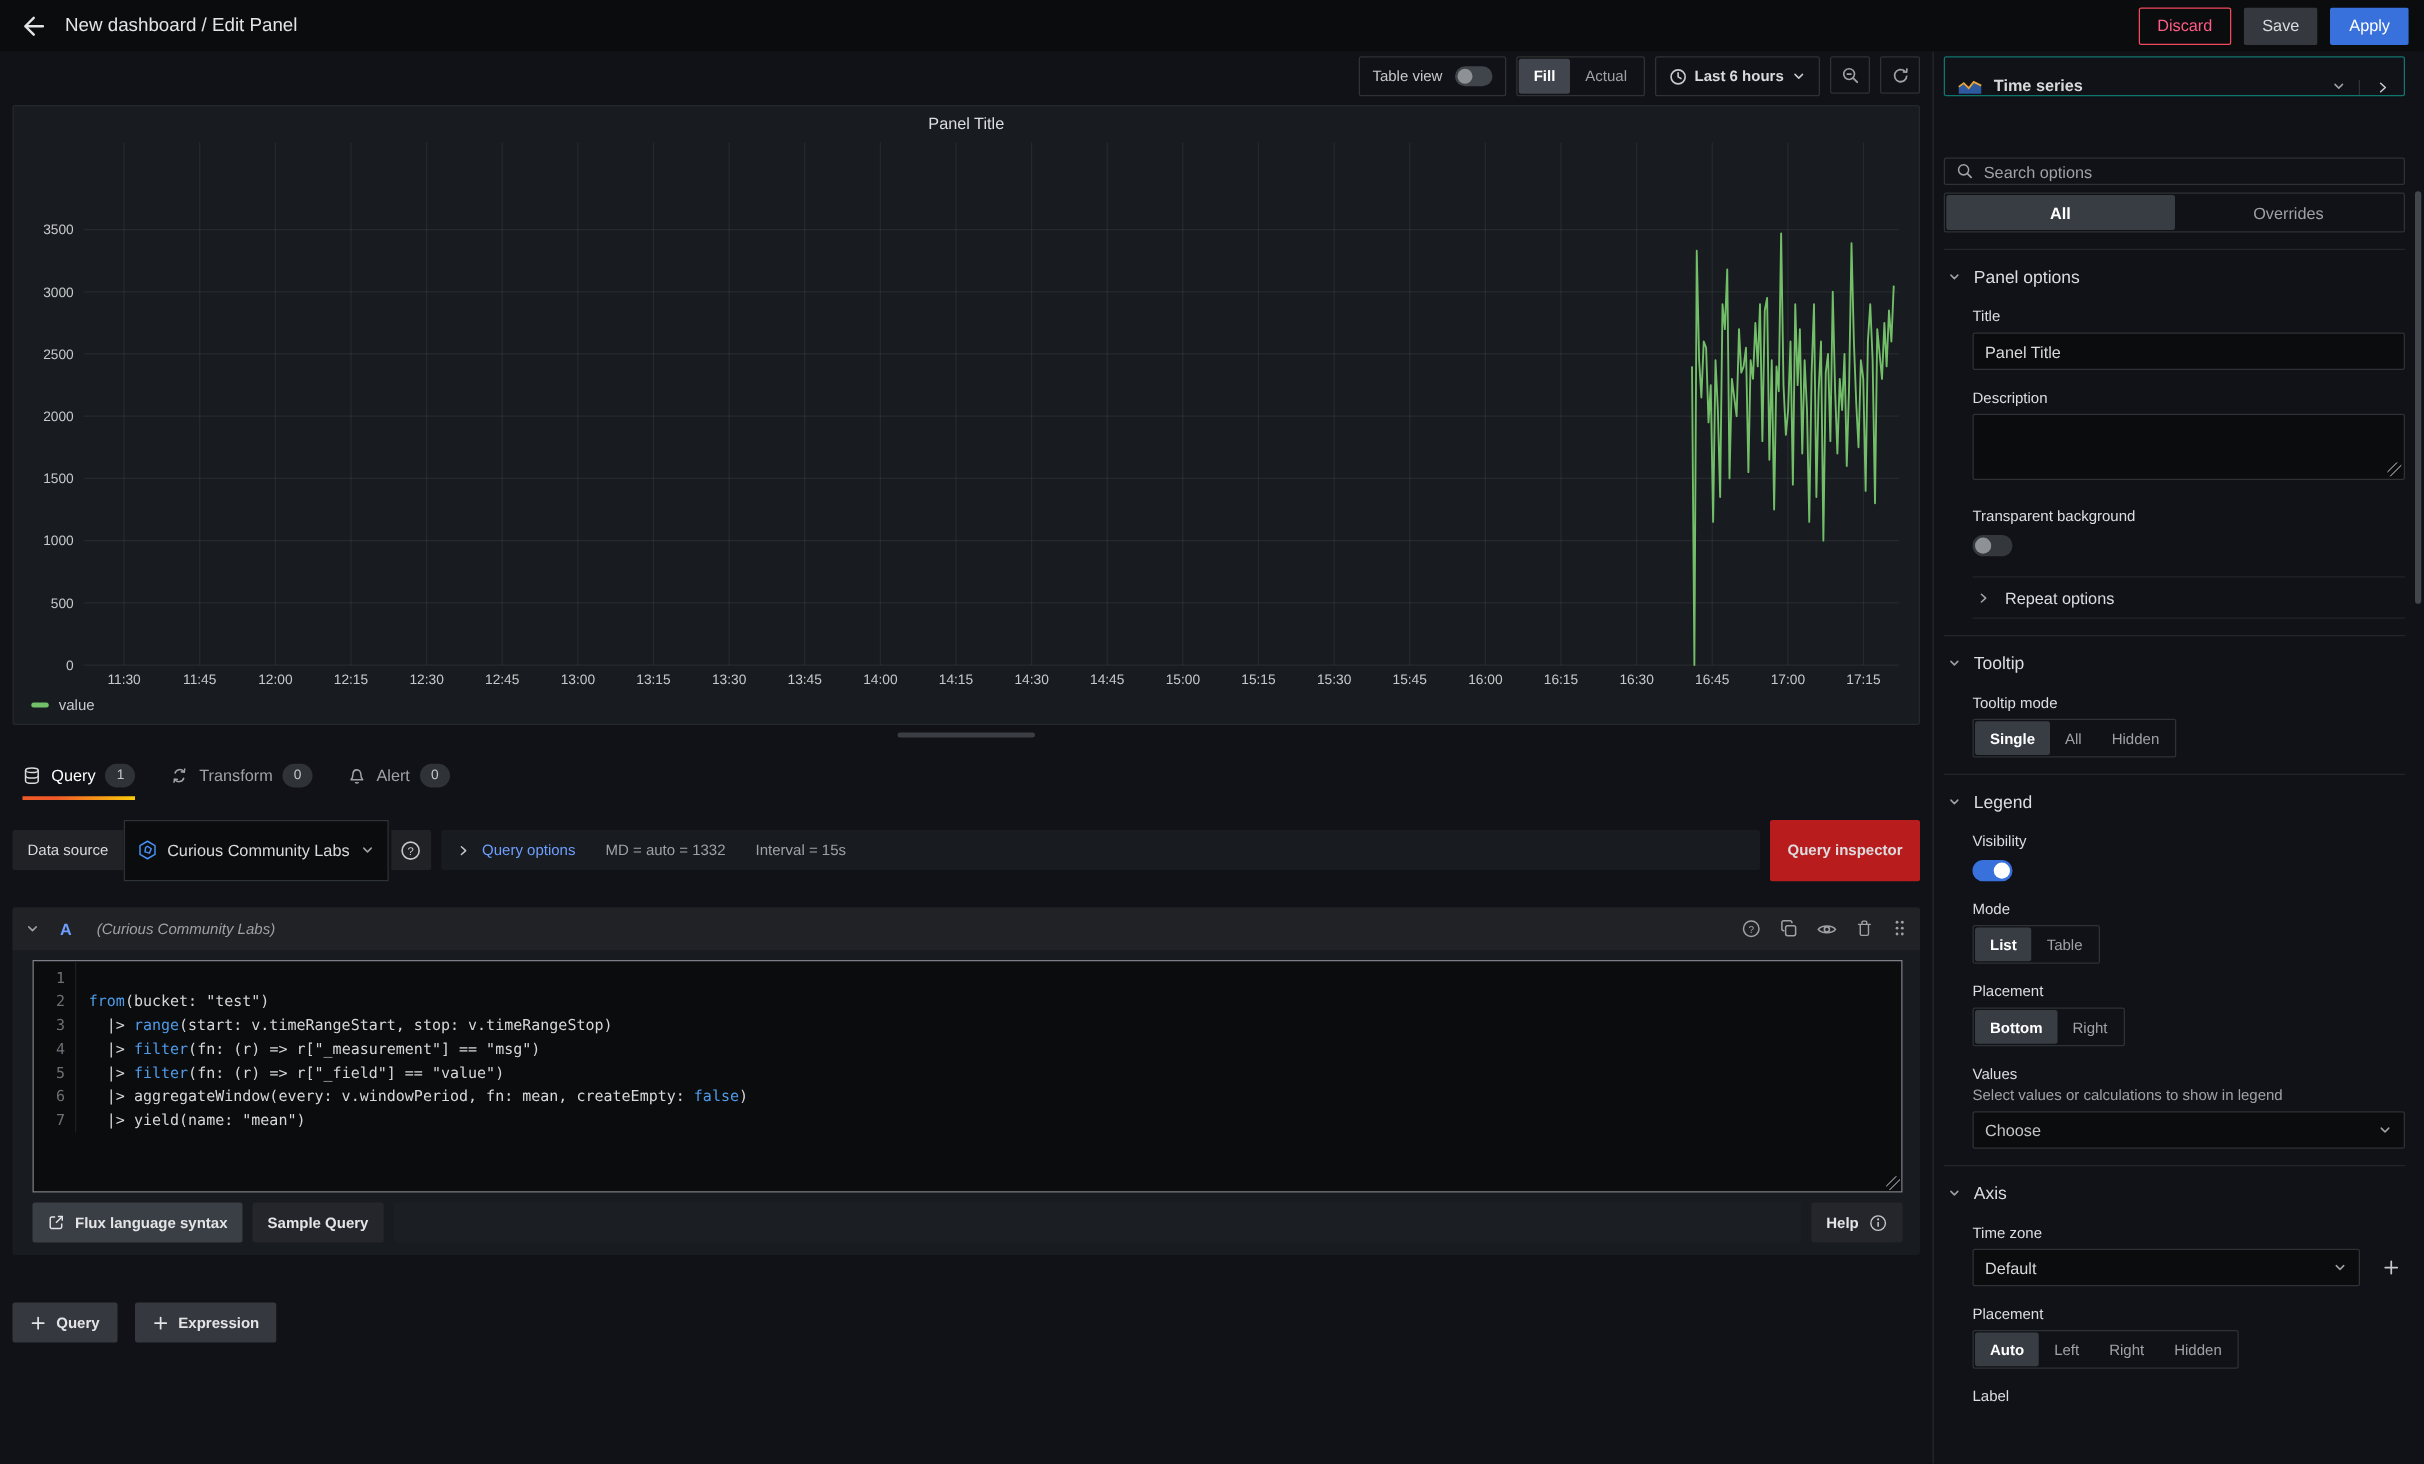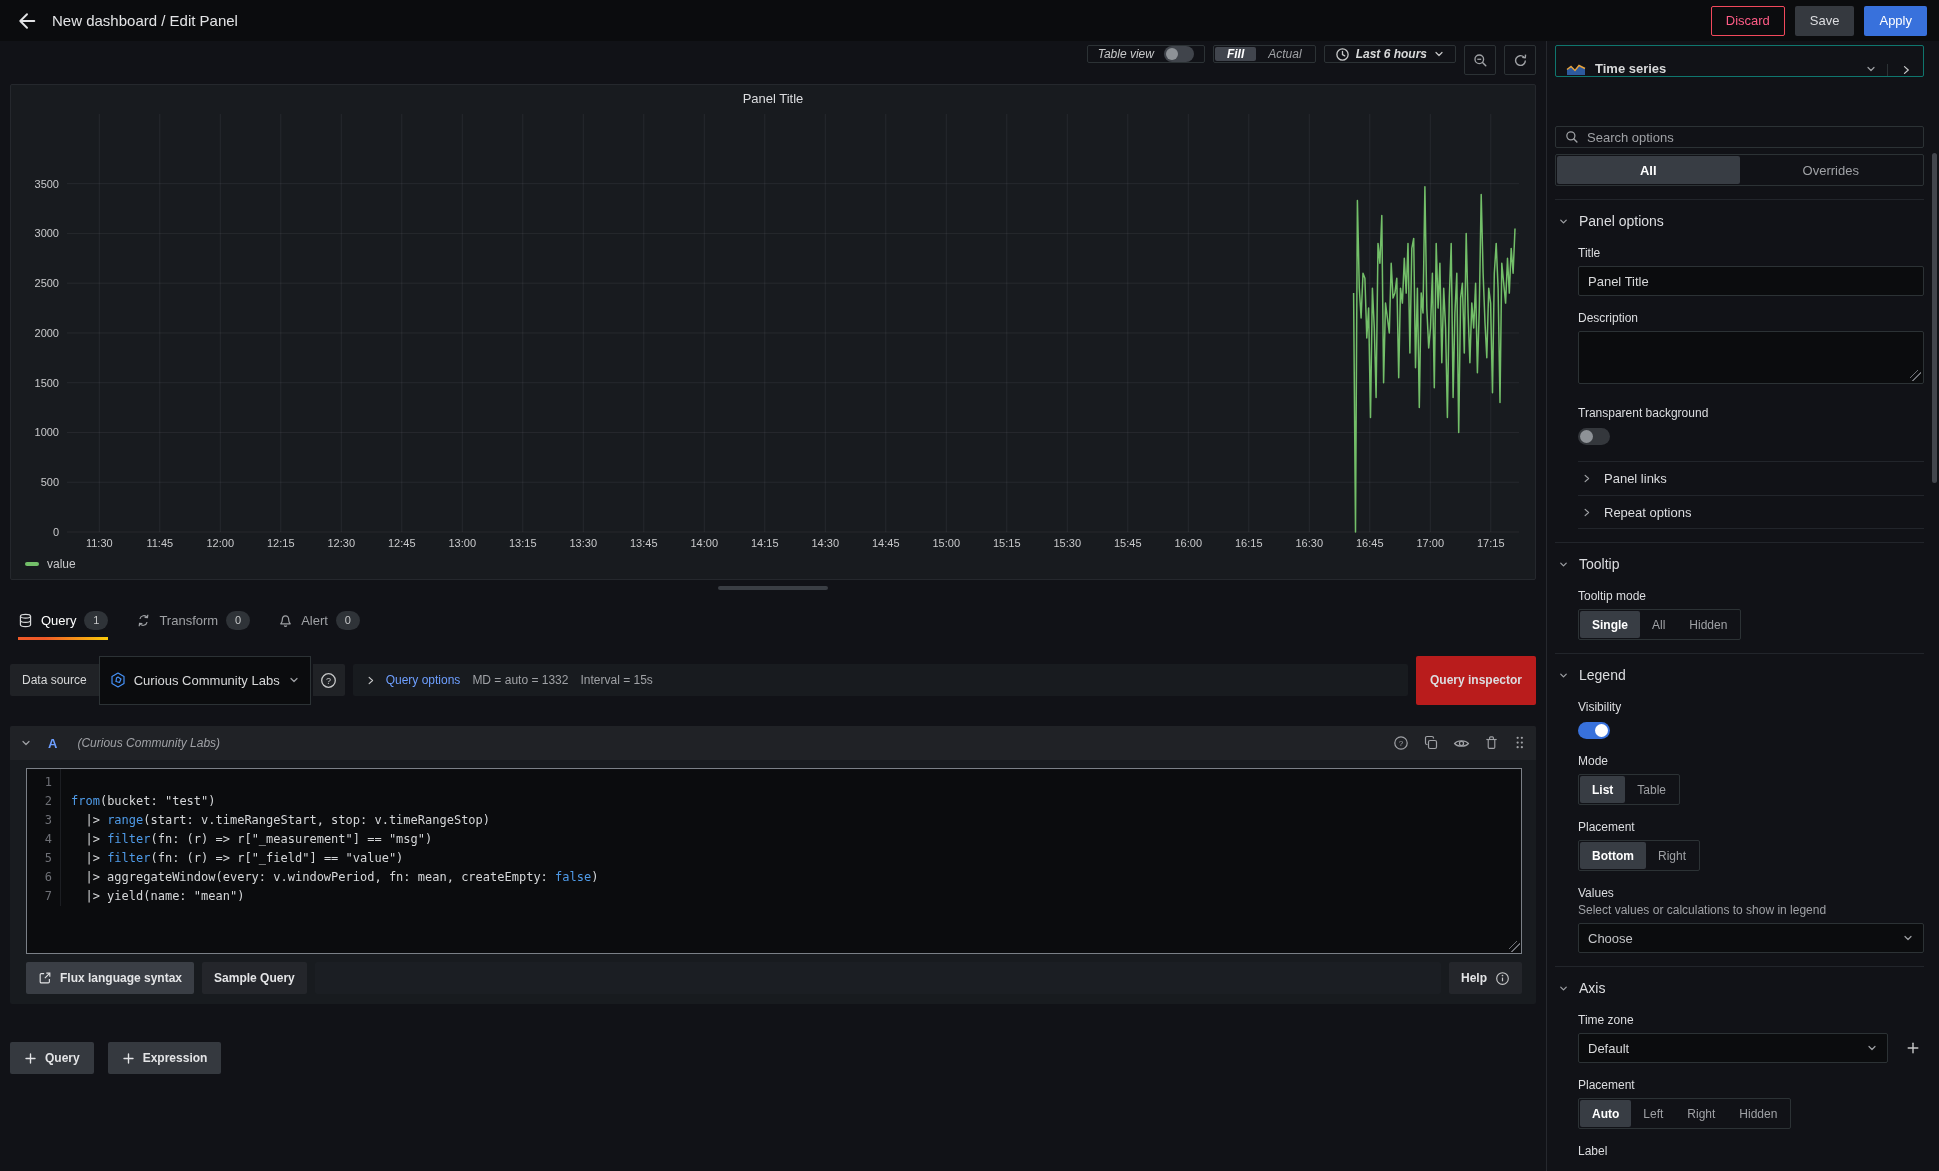--- a/index.html
+++ b/index.html
@@ -22,21 +22,21 @@
     font-family:"Liberation Sans", sans-serif; background:none; color:#d8d9da; }
   .btn-outline-red { border-color:#f2495c; color:#ff5c86; background:transparent; }
   .btn-secondary { background:#35393f; color:#dcdde0; }
   .btn-primary { background:#3871dc; color:#fff; }
 
   
   .left-main { position:absolute; top:41px; left:0; right:393px; bottom:0;
     padding:4px 10px 0 10px; display:flex; flex-direction:column; }
   .vi-toolbar { display:flex; justify-content:flex-end; gap:8px; height:30px; flex:none; }
   .tool-group { display:flex; align-items:center; border:1px solid #2c3235; border-radius:2px;
-    background:#111217; height:18px;font-style:italic; }
+    background:#111217; height:32px; }
   .tool-group .lbl { padding:0 10px; font-size:12px; color:#c7c8c9; }
   .mini-toggle { width:30px; height:16px; border-radius:9px; background:#40444b; position:relative; margin-right:10px; cursor:pointer; }
   .mini-toggle .knob { position:absolute; top:2px; left:2px; width:12px; height:12px; border-radius:50%; background:#8e9297; }
   .segged { display:flex; align-items:stretch; padding:1px; }
   .seg { display:flex; align-items:center; justify-content:center; padding:0 12px;
     font-size:12px; color:#9fa1a5; cursor:pointer; border-radius:2px; white-space:nowrap; }
   .seg.active { background:#41454d; color:#fff; font-weight:700; }
   .grow .seg { flex:1; }
   .time-box { gap:6px; padding:0 10px; display:flex; align-items:center; cursor:pointer; }
   .time-box .t-lbl { font-size:12px; font-weight:700; color:#d8d9da; }
@@ -70,21 +70,21 @@
   .ds-label { background:#202226; height:32px; display:flex; align-items:center; padding:0 12px;
     font-size:12px; font-weight:500; color:#d8d9da; border-radius:2px 0 0 2px; }
   .ds-picker { height:49px; display:flex; align-items:center; gap:8px; padding:0 10px;
     background:#0b0c0e; border:1px solid #2c3235; cursor:pointer; }
   .ds-picker .ds-name { font-size:13px; color:#d8d9da; }
   .ds-help { width:32px; height:32px; background:#202226; display:flex; align-items:center;
     justify-content:center; margin-left:2px; border-radius:0 2px 2px 0; cursor:pointer; color:#c7c8c9; }
   .ds-mid { flex:1; height:32px; background:#181b1f; margin-left:8px; display:flex;
     align-items:center; gap:10px; padding:0 12px; border-radius:2px; }
   .q-opts { color:#6e9fff; font-size:12px; font-weight:500; cursor:pointer; }
-  .q-meta { color:#9fa1a5; font-size:12px; margin-left:2px; }
+  .q-meta { color:#9fa1a5; font-size:12px; margin-left:14px; }
   .q-inspector { margin-left:8px; background:#b91c1c; height:49px; display:flex; align-items:center;
     padding:0 14px; font-size:12px; font-weight:700; color:#dcdde0; border-radius:2px; cursor:pointer; }
 
   
   .q-card { margin-top:30px; background:#181b1f; border-radius:2px; flex:none; padding-bottom:10px; }
   .q-head { height:34px; background:#202226; display:flex; align-items:center; padding:0 10px; gap:10px;
     border-radius:2px 2px 0 0; }
   .q-head .ref { color:#6e9fff; font-weight:700; font-size:13px; margin-left:6px; cursor:pointer; }
   .q-head .hint { color:#9fa1a5; font-style:italic; font-size:12px; margin-left:10px; }
   .q-head-icons { margin-left:auto; display:flex; gap:14px; color:#9fa1a5; }
@@ -539,26 +539,20 @@
         </div>
       <div class="fld-label" style="margin-top:22px;">Transparent background</div>
       <div class="toggle off">
           <div class="knob"></div>
         </div>
       <div class="collapse-rows">
         <div class="collapse-row">
           <svg width="11" height="11" viewBox="0 0 16 16">
               <polyline points="6,3.5 11,8 6,12.5" stroke="#9fa1a5" fill="none" stroke-width="1.8" stroke-linecap="round" stroke-linejoin="round"></polyline>
             </svg>
-          <span class="cr-label">Panel links</span>
-        </div>
-        <div class="collapse-row">
-          <svg width="11" height="11" viewBox="0 0 16 16">
-              <polyline points="6,3.5 11,8 6,12.5" stroke="#9fa1a5" fill="none" stroke-width="1.8" stroke-linecap="round" stroke-linejoin="round"></polyline>
-            </svg>
           <span class="cr-label">Repeat options</span>
         </div>
       </div>
     </div>
   </div>
 
   <div class="opt-section">
     <div class="sec-header">
       <svg width="11" height="11" viewBox="0 0 16 16">
           <polyline points="4,6 8,10 12,6" stroke="#9fa1a5" fill="none" stroke-width="1.8" stroke-linecap="round" stroke-linejoin="round"></polyline>

